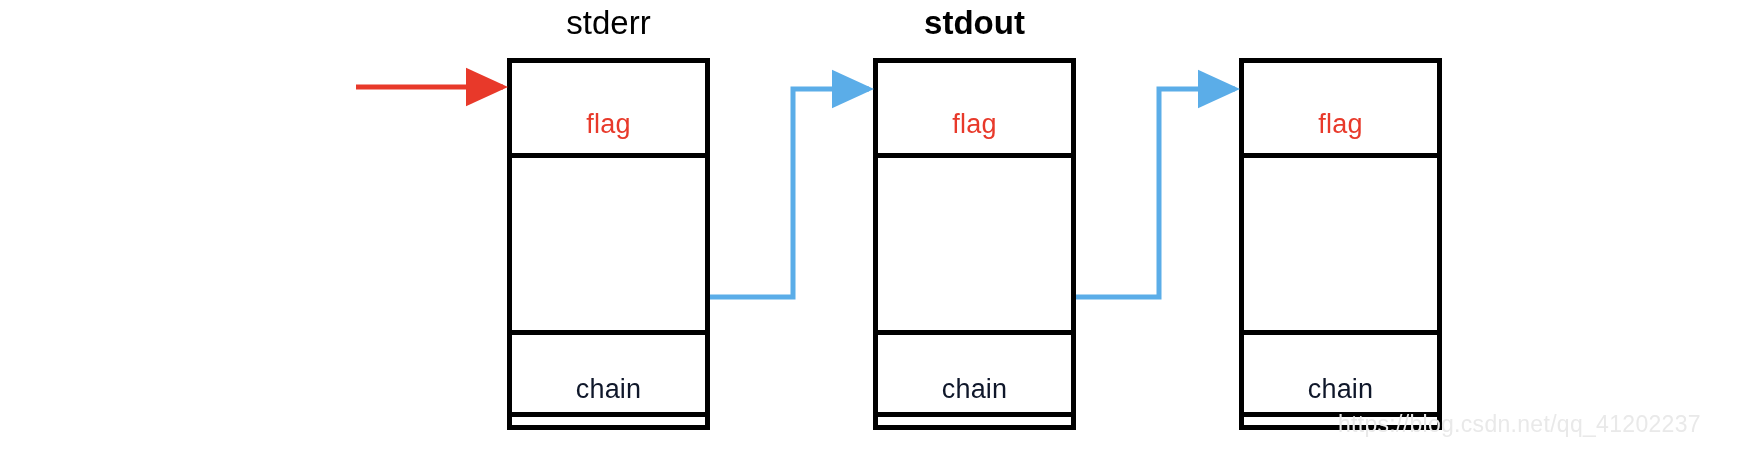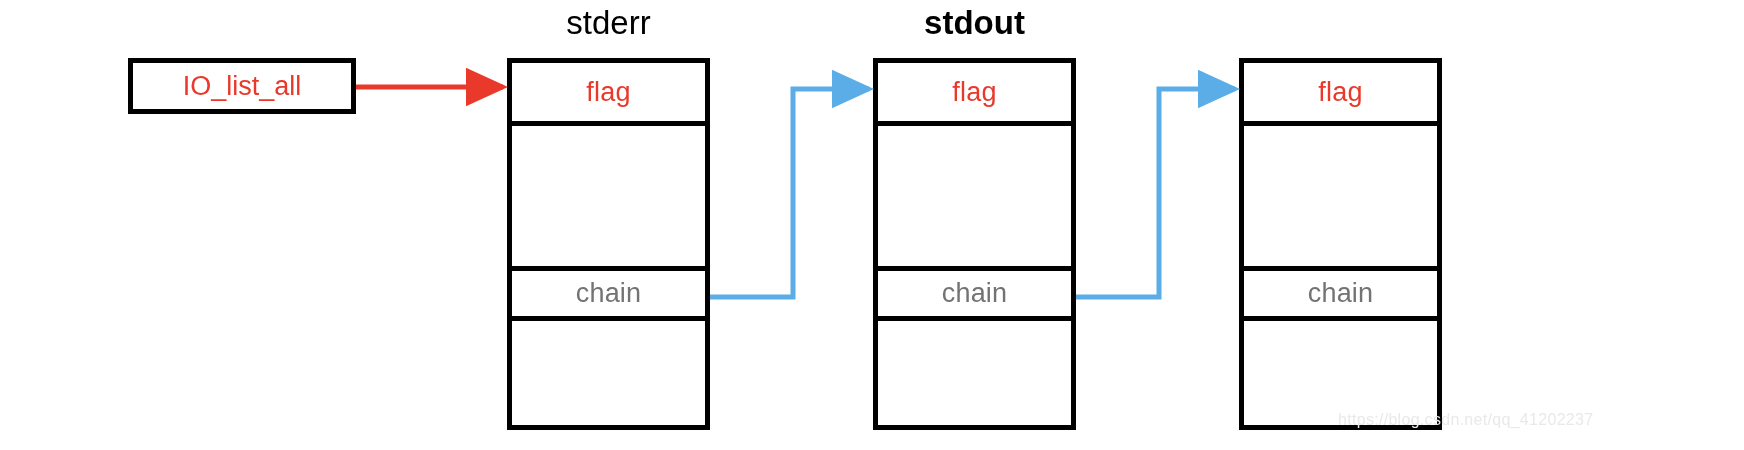--- a/index.html
+++ b/index.html
@@ -26,32 +26,33 @@
     border: 5px solid #000000;
     background: #ffffff;
   }
   .struct-row {
     box-sizing: border-box;
     border-bottom: 5px solid #000000;
     display: flex;
     align-items: center;
     justify-content: center;
     background: #ffffff;
+    margin-top: 32px;
   }
   .struct-row.last {
     border-bottom: none;
   }
   .row-label {
     font-size: 27px;
     line-height: 1;
     letter-spacing: 0.2px;
     white-space: nowrap;
   }
   .row-label.flag-text  { color: #e8392a; }
-  .row-label.chain-text { color: #737373; }
+  .row-label.chain-text { color: #0f172a; }
 
   
   .box-caption {
     position: absolute;
     font-size: 33px;
     color: #000000;
     line-height: 1;
     white-space: nowrap;
     text-align: center;
   }
@@ -79,37 +80,34 @@
     left: 0;
     top: 0;
     width: 1744px;
     height: 450px;
     pointer-events: none;
   }
 
   
   .watermark {
     position: absolute;
-    font-size: 16px;
+    font-size: 23px;
     color: #e9e9e9;
     white-space: nowrap;
     letter-spacing: 0.3px;
   }
 </style>
 </head>
 <body>
 
 <div id="canvas">
 
   <div class="box-caption" style="left:507px; top:6px; width:203px;">stderr</div>
   <div class="box-caption" style="left:873px; top:6px; width:203px;font-weight:bold;">stdout</div>
 
-  <div class="root-box" style="left:128px; top:58px; width:228px; height:56px;">
-    <span class="root-label">IO_list_all</span>
-  </div>
 
   <div class="struct-box" style="left:507px; top:58px; width:203px; height:372px;">
     <div class="struct-row" style="height:63px;">
       <span class="row-label flag-text">flag</span>
     </div>
     <div class="struct-row" style="height:145px;">
       <span class="row-label"></span>
     </div>
     <div class="struct-row" style="height:50px;">
       <span class="row-label chain-text">chain</span>

